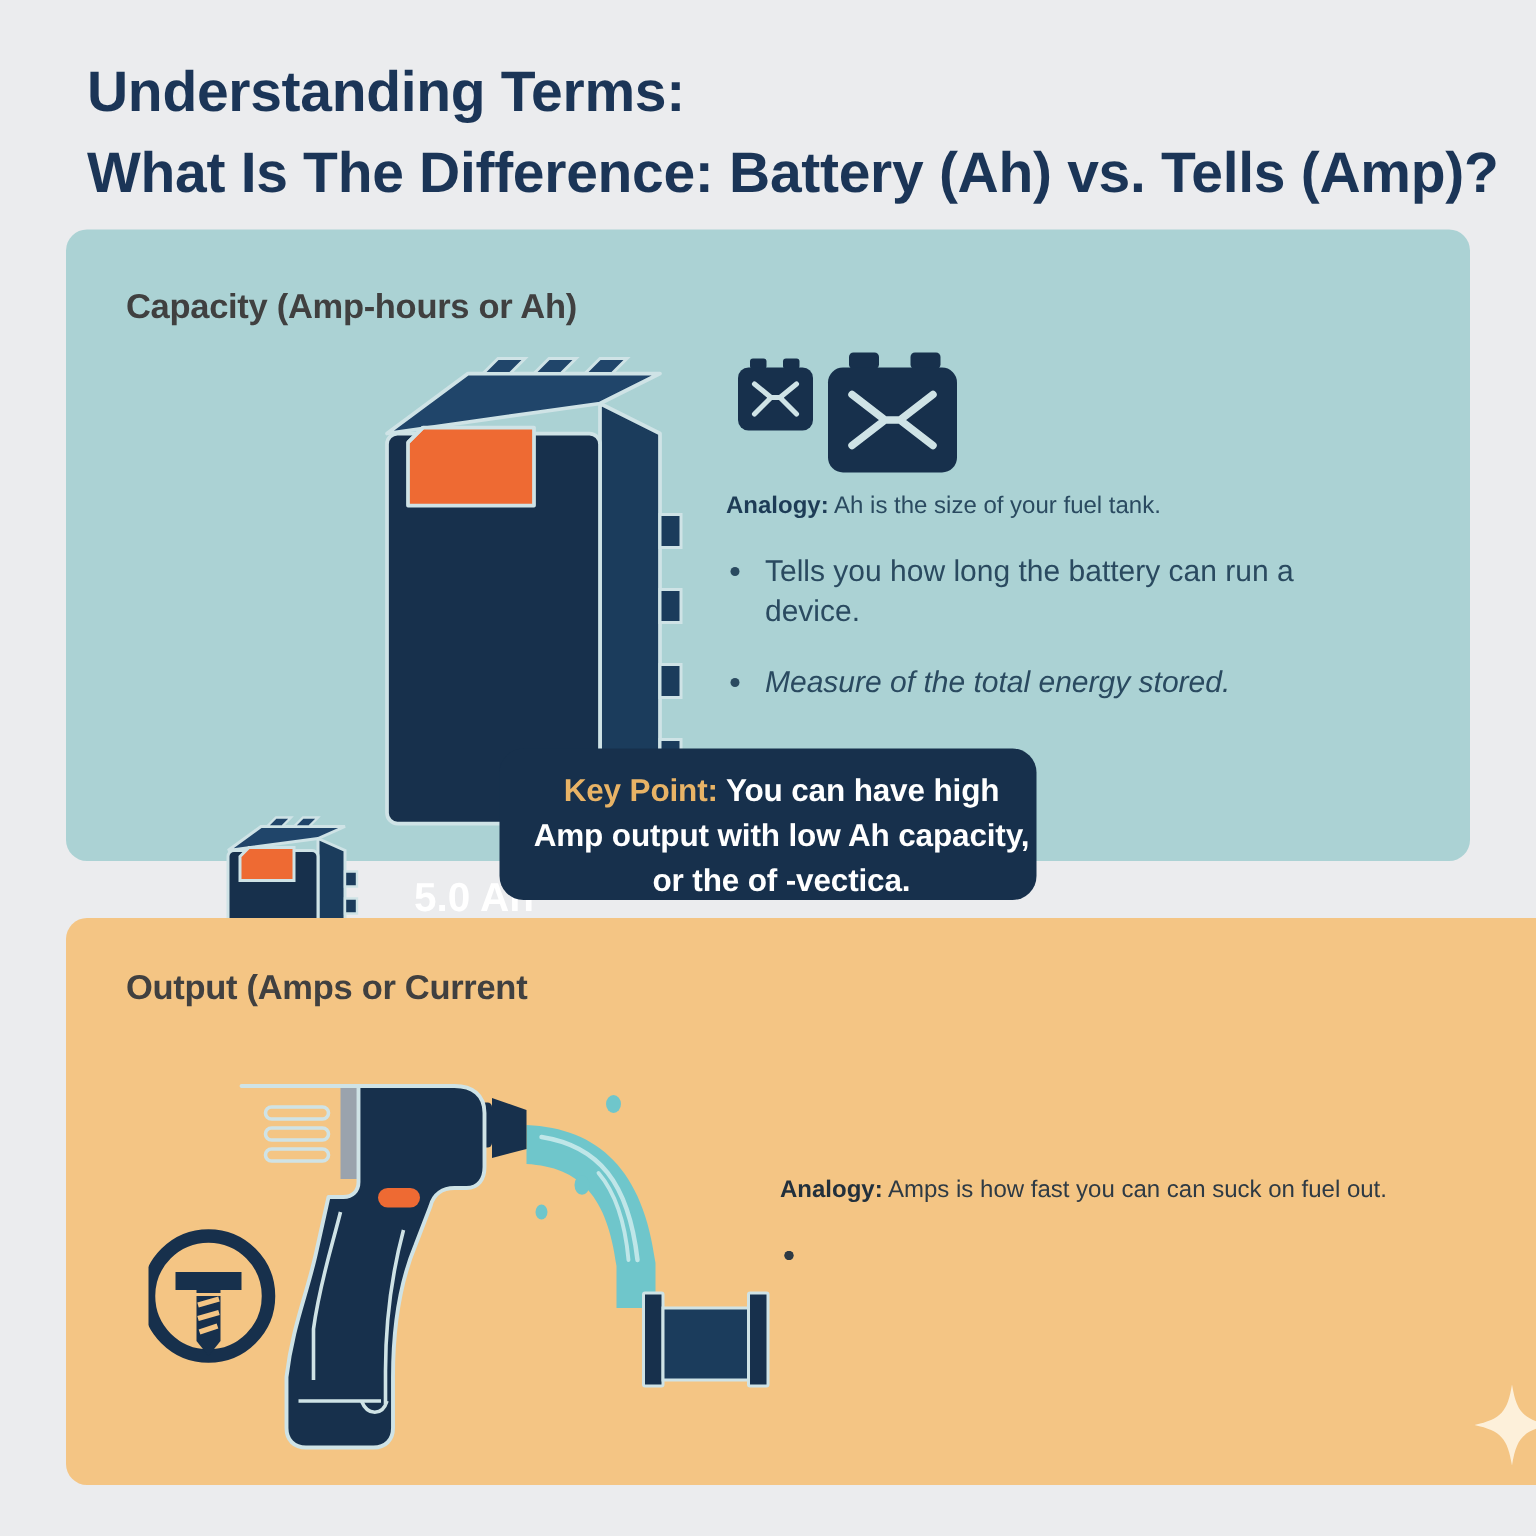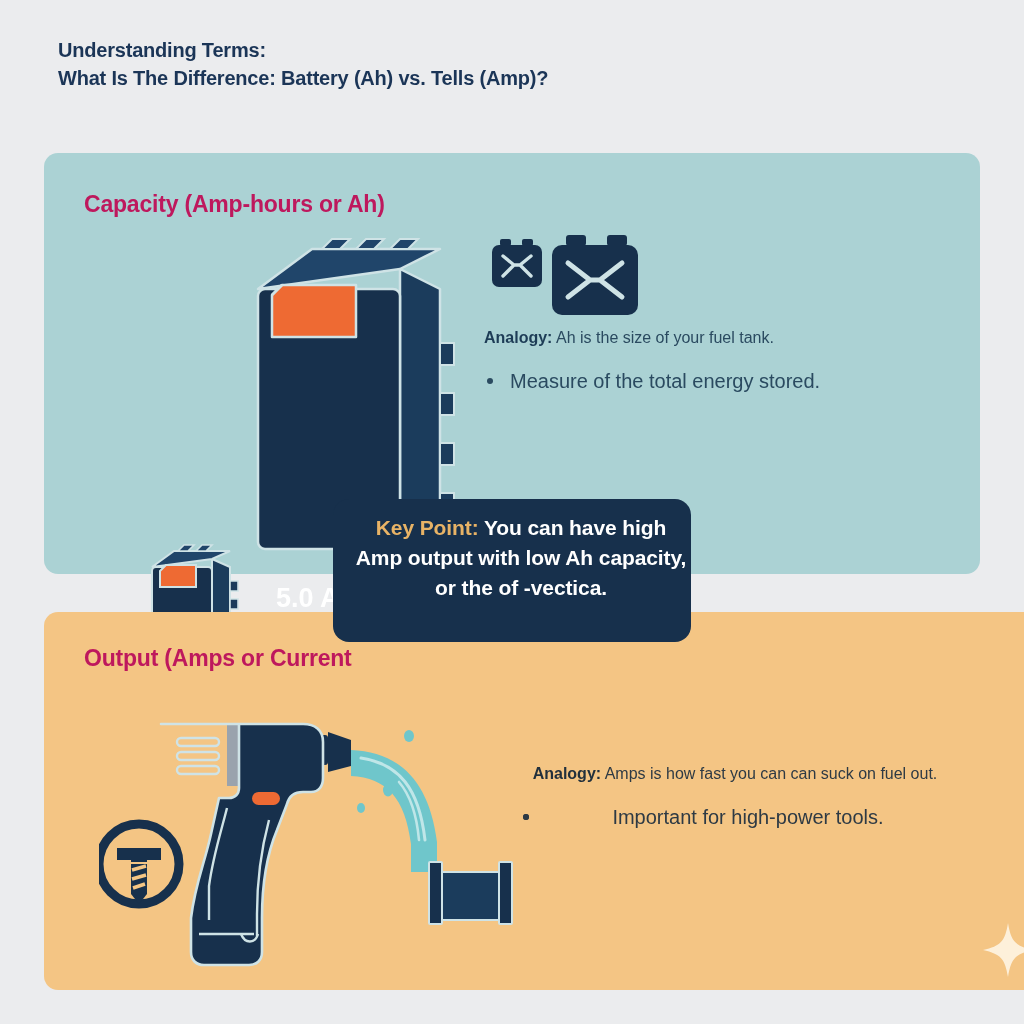--- a/index.html
+++ b/index.html
@@ -24,21 +24,21 @@
   
   .title-block {
     position: absolute;
     left: 58px;
     top: 36px;
     width: 930px;
   }
   .title-line {
     color: #1b3557;
     font-weight: bold;
-    font-size: 20px;
+    font-size: 38px;
     letter-spacing: -0.2px;
     line-height: 1.42;
     white-space: nowrap;
   }
 
   
   .panel {
     position: absolute;
     border-radius: 14px;
   }
@@ -54,35 +54,35 @@
     top: 612px;
     width: 1016px;
     height: 378px;
     background: #f4c584;
     overflow: hidden;
   }
   .panel-heading {
     position: absolute;
     left: 40px;
     top: 38px;
-    color: #be185d;
+    color: #404040;
     font-size: 23px;
     font-weight: bold;
     letter-spacing: -0.2px;
     white-space: nowrap;
   }
   .panel-output .panel-heading { top: 33px; }
 
   
   .text-col {
     position: absolute;
     color: #24455f;
   }
   .capacity-text { left: 484px; top: 327px; width: 440px; }
-  .output-text   { left: 520px; top: 763px; width: 430px; text-align: center; }
+  .output-text   { left: 520px; top: 783px; width: 430px; }
 
   .analogy {
     font-size: 16px;
     line-height: 1.34;
     margin: 0 0 20px 0;
     color: #2a4a60;
   }
   .analogy b { font-weight: bold; color: #1d3c56; }
 
   ul.bullets {
@@ -91,42 +91,42 @@
     padding: 0;
   }
   ul.bullets li {
     position: relative;
     padding-left: 26px;
     font-size: 20px;
     line-height: 1.33;
     margin-bottom: 20px;
     color: #2a4a60;
   }
-  ul.bullets li:last-child { margin-bottom: 0; }
+  ul.bullets li:last-child { margin-bottom: 0; font-style: italic; }
   ul.bullets li .dot {
     position: absolute;
     left: 3px;
     top: 10px;
     width: 6px;
     height: 6px;
     border-radius: 50%;
     background: #2a4a60;
   }
   .output-text .analogy,
   .output-text ul.bullets li { color: #2e3a44; }
   .output-text .analogy b { color: #22303c; }
   .output-text ul.bullets li .dot { background: #2e3a44; }
 
   
   .keypoint {
     position: absolute;
     left: 333px;
     top: 499px;
     width: 358px;
-    height: 143px;
+    height: 101px;
     background: #17304c;
     border-radius: 16px;
     box-sizing: border-box;
     padding: 14px 4px 0 22px;
     text-align: center;
     z-index: 20;
   }
   .keypoint-text {
     color: #ffffff;
     font-size: 21px;
@@ -217,20 +217,21 @@
       <path d="M62 10 L68 4 L78 4 L72 10 Z" fill="#20456a" stroke="#cfe3e6" stroke-width="1.6"></path>
       <rect x="18" y="26" width="60" height="78" rx="4" fill="#17304c" stroke="#cfe3e6" stroke-width="2"></rect>
       <path d="M26 30 L32 24 L62 24 L62 46 L26 46 Z" fill="#ee6a33" stroke="#cfe3e6" stroke-width="2"></path>
     </svg>
     <div class="ah-label ah-small">2.0 Ah</div>
   </div>
 
   <div class="text-col capacity-text">
     <p class="analogy"><b>Analogy:</b><span> Ah is the size of your fuel tank.</span></p>
     <ul class="bullets">
+      <li><span class="dot"></span><span>Tells you how long the battery can run a device.</span></li>
       <li><span class="dot"></span><span>Measure of the total energy stored.</span></li>
     </ul>
   </div>
 
   <div class="panel panel-output">
     <div class="panel-heading">Output (Amps or Current</div>
 
     <svg class="illus" style="left:55px; top:110px;" width="430" height="250" viewBox="0 0 430 250">
 
       <path d="M252 28 C300 30 330 58 338 120 L338 150 L312 150 L312 122 C306 76 288 56 252 54 Z" fill="#6fc6cb"></path>
@@ -279,21 +280,21 @@
 
     <svg class="sparkle" viewBox="0 0 52 56">
       <path d="M26 1 C29 19 33 24 51 28 C33 32 29 37 26 55 C23 37 19 32 1 28 C19 24 23 19 26 1 Z" fill="#fdf3e2" opacity="0.92"></path>
     </svg>
   </div>
 
   <div class="text-col output-text">
     <p class="analogy"><b>Analogy:</b><span> Amps is how fast you can can suck on fuel out.</span></p>
     <ul class="bullets">
       <li><span class="dot"></span></li>
-      <li><span class="dot"></span><span>Important for high-power tools.</span></li>
+      <li><span class="dot"></span></li>
     </ul>
   </div>
 
   <div class="keypoint">
     <div class="keypoint-text"><span class="label">Key Point:</span><span> You can have high Amp output with low Ah capacity, or the of -vectica.</span></div>
   </div>
 
 </div>
 
 </body></html>

